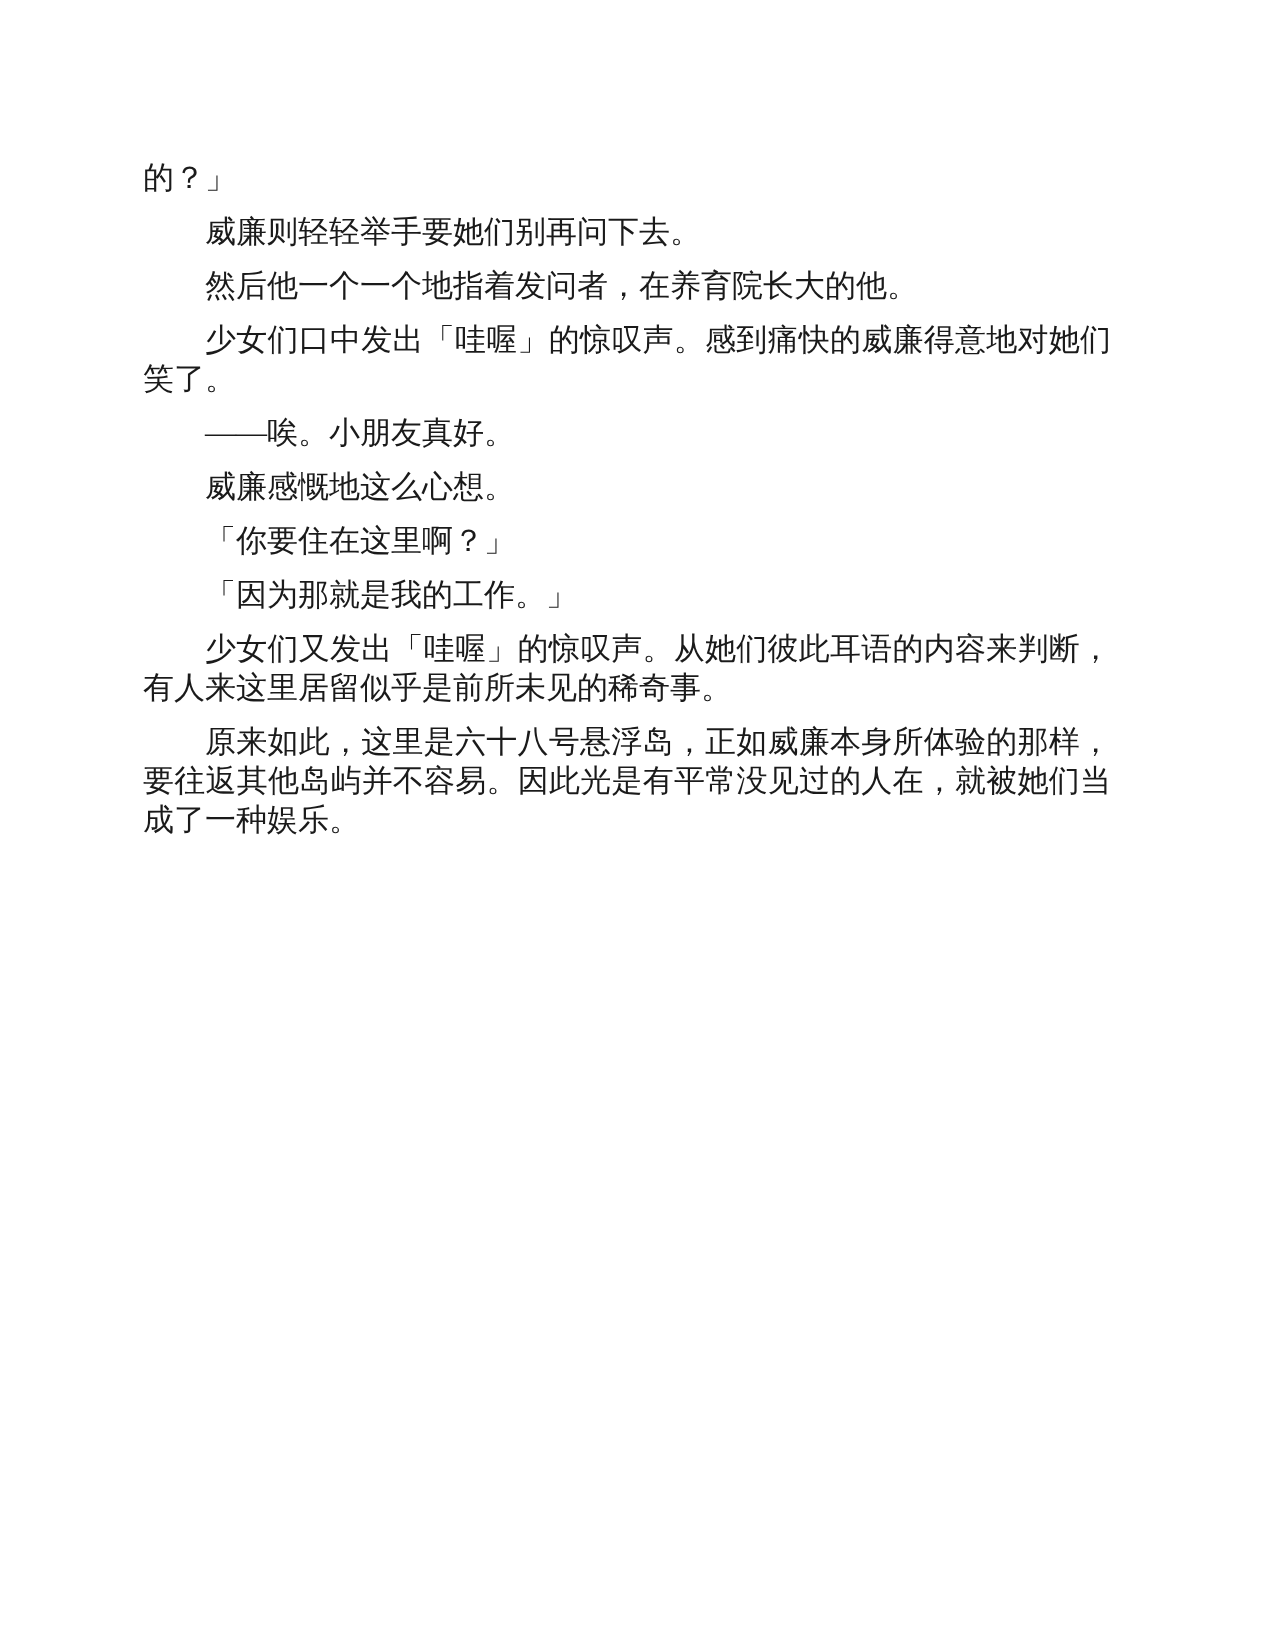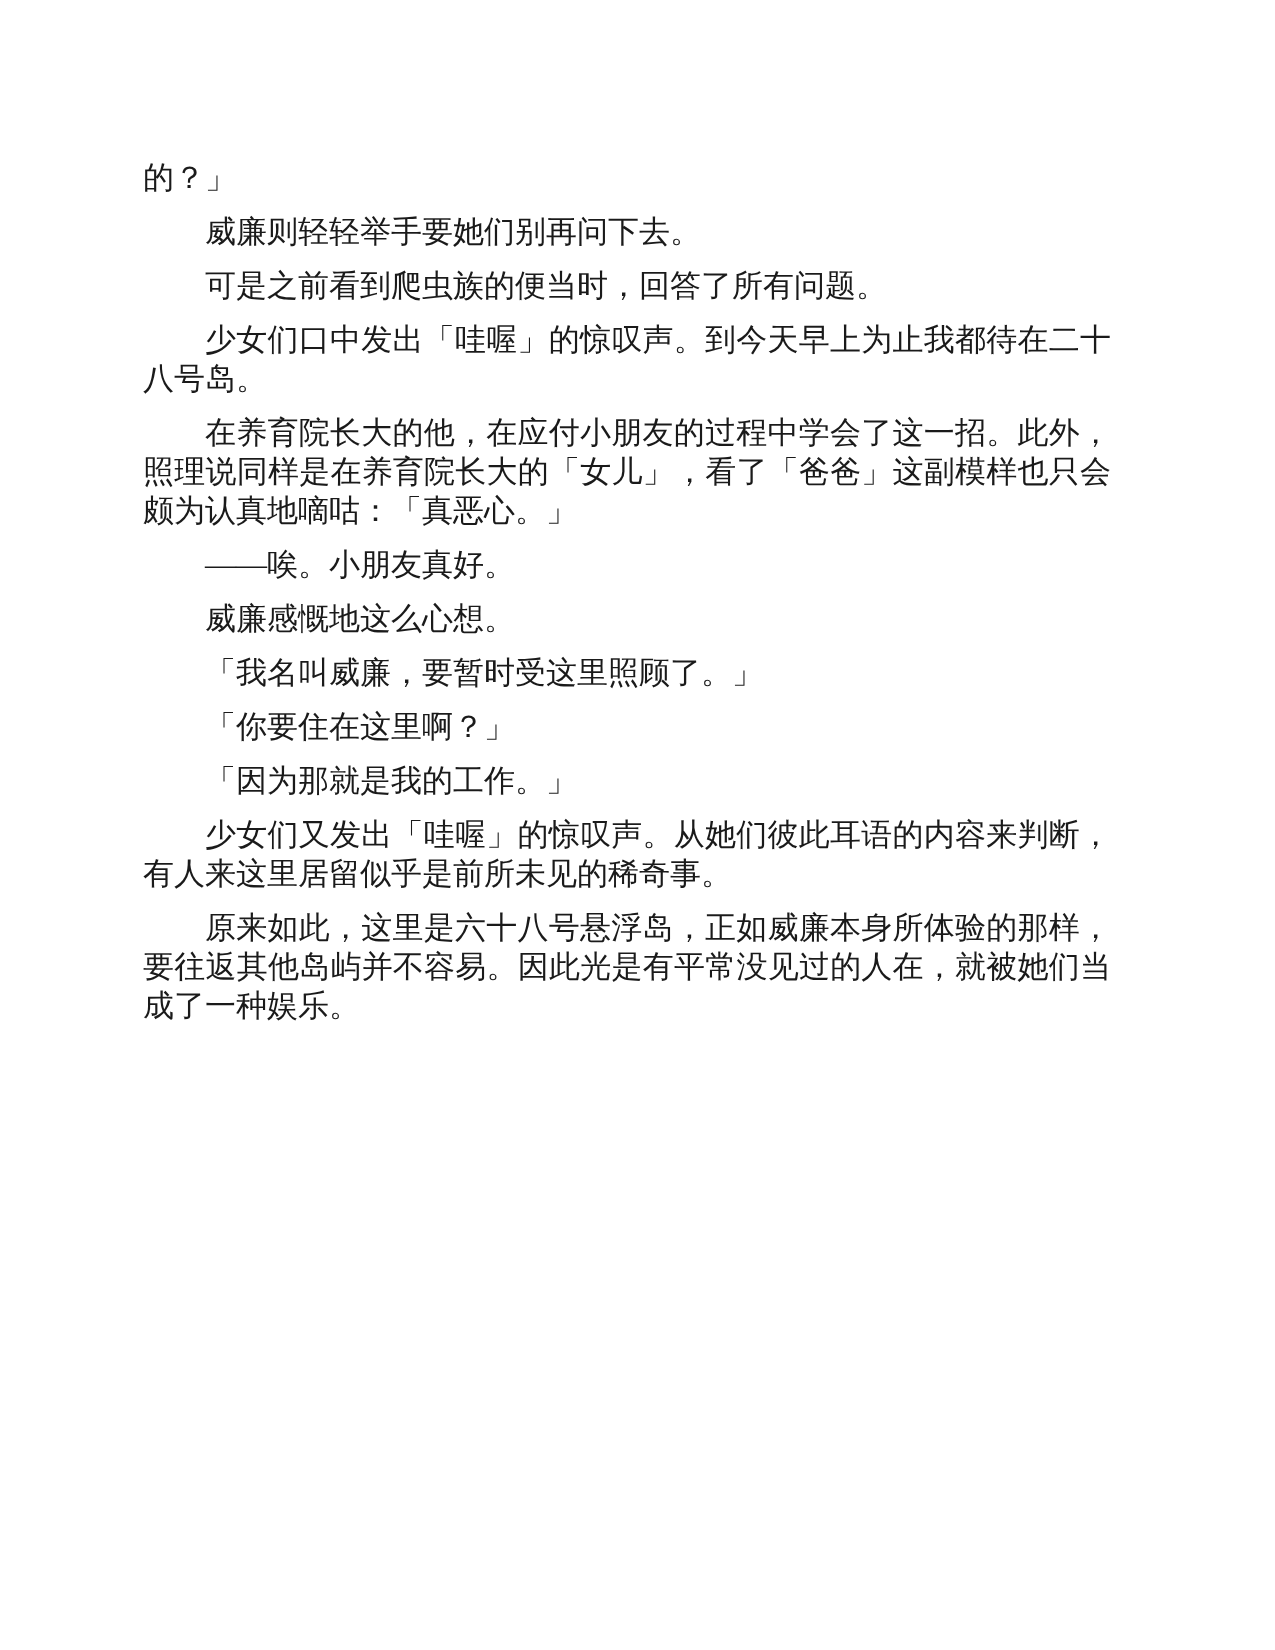--- a/index.html
+++ b/index.html
@@ -38,24 +38,22 @@
     margin-bottom: 16px;
   }
 </style>
 </head>
 <body>
 
 <div class="sheet">
   <div class="text-block" id="text-block">
       <p class="no-indent">的？」</p>
       <p>威廉则轻轻举手要她们别再问下去。</p>
-      <p>可是之前看到爬虫族的便当时，回答了所有问题。</p>
-      <p>少女们口中发出「哇喔」的惊叹声。到今天早上为止我都待在二十八号岛。</p>
-      <p>在养育院长大的他，在应付小朋友的过程中学会了这一招。此外，照理说同样是在养育院长大的「女儿」，看了「爸爸」这副模样也只会颇为认真地嘀咕：「真恶心。」</p>
+      <p>然后他一个一个地指着发问者，在养育院长大的他。</p>
+      <p>少女们口中发出「哇喔」的惊叹声。感到痛快的威廉得意地对她们笑了。</p>
       <p>——唉。小朋友真好。</p>
       <p>威廉感慨地这么心想。</p>
-      <p>「我名叫威廉，要暂时受这里照顾了。」</p>
       <p>「你要住在这里啊？」</p>
       <p>「因为那就是我的工作。」</p>
       <p>少女们又发出「哇喔」的惊叹声。从她们彼此耳语的内容来判断，有人来这里居留似乎是前所未见的稀奇事。</p>
       <p>原来如此，这里是六十八号悬浮岛，正如威廉本身所体验的那样，要往返其他岛屿并不容易。因此光是有平常没见过的人在，就被她们当成了一种娱乐。</p>
     </div>
 </div>
 
 </body></html>

